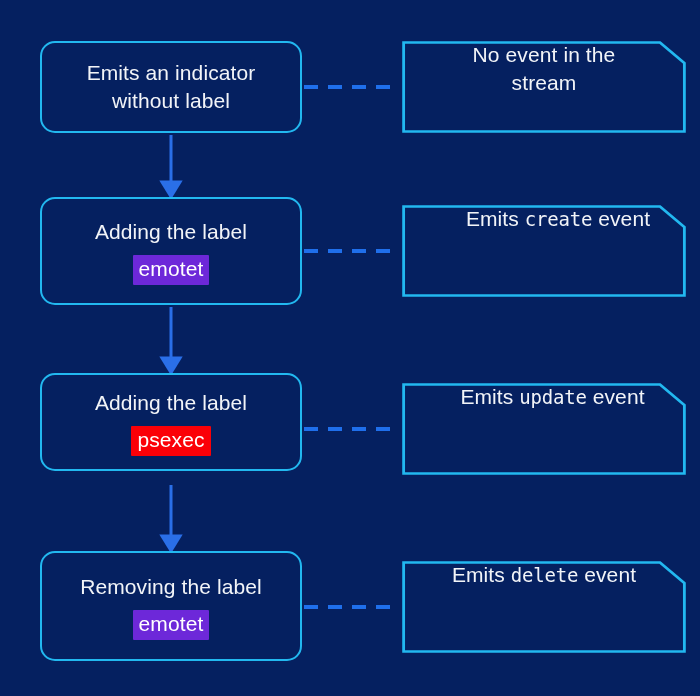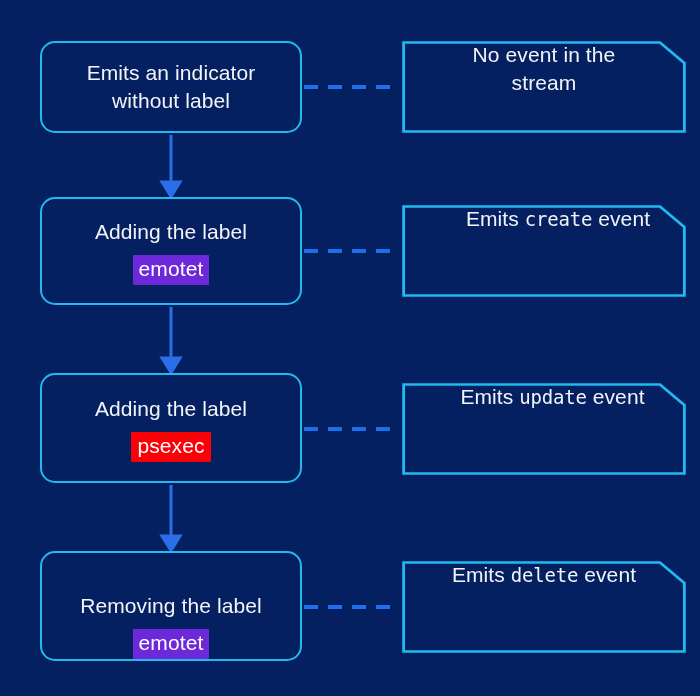--- a/index.html
+++ b/index.html
@@ -53,22 +53,22 @@
     line-height: 26px;
     color: #ffffff;
     border-radius: 1px;
   }
   .tag.tag-emotet { background: #6d28d9; }
   .tag.tag-psexec { background: #fb0007; }
 
   
   #node-create     { top: 41px;  height: 92px; }
   #node-add-emotet { top: 197px; height: 108px; }
-  #node-add-psexec { top: 373px; height: 110px; align-items: flex-end; }
-  #node-remove     { top: 551px; height: 110px; justify-content: flex-end; }
+  #node-add-psexec { top: 373px; height: 98px; align-items: flex-end; }
+  #node-remove     { top: 551px; height: 110px; }
 
   
   .event-node {
     position: absolute;
     left: 402px;
     width: 284px;
     box-sizing: border-box;
     background: #052060;
     display: flex;
     align-items: flex-start;

